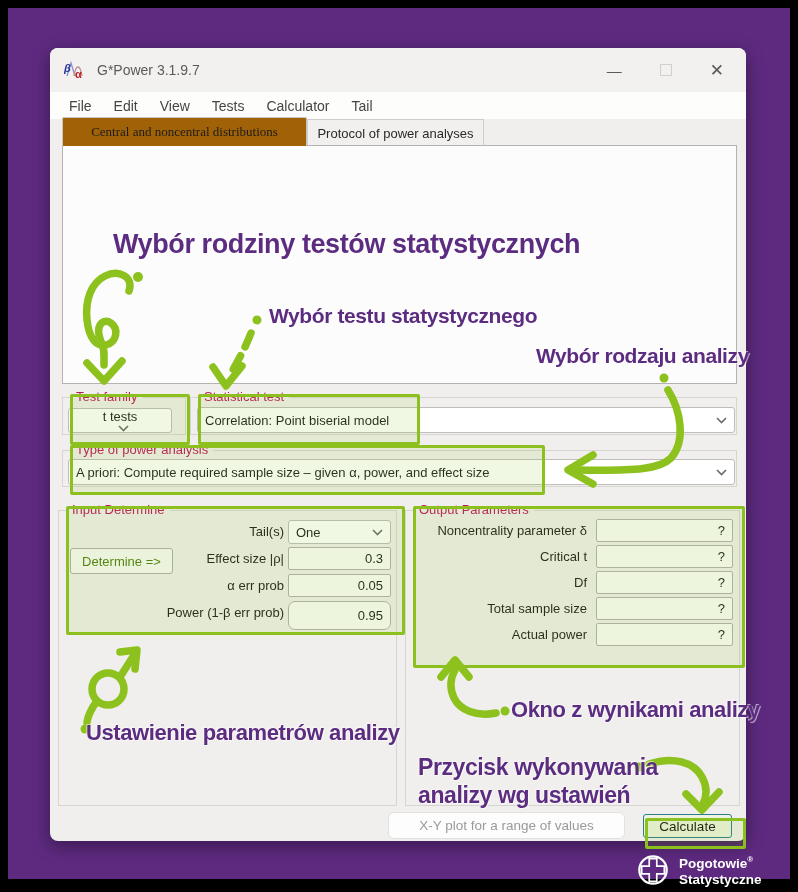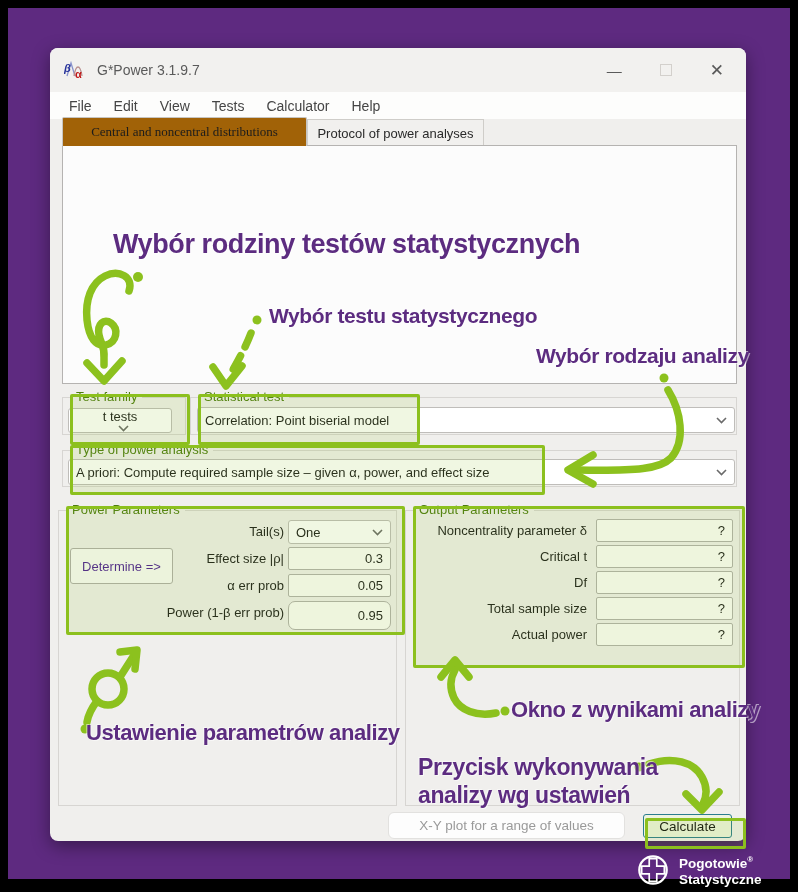--- a/index.html
+++ b/index.html
@@ -29,43 +29,43 @@
   .tab-active { left:12px; top:69px; width:245px; height:29px; background:#a16207;
                 border:1px solid #c7c5c2; border-bottom:none; border-radius:2px 2px 0 0; z-index:2;font-family:Liberation Serif, serif; }
   .tab-inactive { left:257px; top:71px; width:177px; height:27px; background:#f1f0ee;
                   border:1px solid #cfcdc9; border-bottom:none; color:#2a2a2a; }
 
   .plot-area { position:absolute; left:12px; top:97px; width:675px; height:239px;
                background:#fcfcfc; border:1px solid #b5b3b1; }
 
   
   .group { position:absolute; border:1px solid #d7d5d2; }
-  .legend { position:absolute; top:-9px; left:8px; background:#f0efed; padding:0 5px; font-size:13px; color:#4d7c0f; white-space:nowrap; }
+  .legend { position:absolute; top:-9px; left:8px; background:#f0efed; padding:0 5px; font-size:13px; color:#be185d; white-space:nowrap; }
   .g-tf { left:12px; top:349px; width:124px; height:38px; }
   .g-st { left:140px; top:349px; width:547px; height:38px; }
   .g-pa { left:12px; top:402px; width:675px; height:37px; }
   .p-in { left:8px; top:462px; width:339px; height:296px; }
   .p-out{ left:355px; top:462px; width:335px; height:296px; }
 
   .select { position:absolute; background:#fff; border:1px solid #bfbdba; border-radius:3px;
             display:flex; align-items:center; justify-content:space-between;
             padding:0 7px; font-size:13px; color:#1c1c1c; white-space:nowrap; overflow:hidden; }
   .sel-tf { left:18px; top:360px; width:104px; height:25px;flex-direction:column; }
   .sel-st { left:147px; top:359px; width:538px; height:26px; }
   .sel-pa { left:18px; top:411px; width:667px; height:26px; }
   .sel-tail { left:229px; top:9px; width:103px; height:24px; }
   .select svg { flex:none; margin-left:6px; }
 
   .row-label { position:absolute; font-size:13px; color:#1b1b1b; text-align:right; white-space:nowrap; }
   .field { position:absolute; background:#fdfdfa; border:1px solid #b3b1ae; border-radius:2px;
            font-family:"Liberation Sans",sans-serif; font-size:13px; color:#1b1b1b;
            text-align:right; padding:0 7px; }
-  .btn-determine { position:absolute; left:11px; top:37px; width:103px; height:36px;
+  .btn-determine { position:absolute; left:11px; top:37px; width:103px; height:26px;
                    background:#fbfbf9; border:1px solid #b0aeab; border-radius:3px;
-                   font-family:"Liberation Sans",sans-serif; font-size:13px; color:#4c1d95; }
+                   font-family:"Liberation Sans",sans-serif; font-size:13px; color:#4d7c0f; }
 
   .btn-xy { position:absolute; left:338px; top:764px; width:237px; height:27px;
             background:#fdfdfd; border:1px solid #e2e1df; border-radius:6px;
             font-family:"Liberation Sans",sans-serif; font-size:13.5px; color:#9a9a9a; }
   .btn-calc { position:absolute; left:593px; top:766px; width:89px; height:24px;
               background:#eef4e1; border:1.6px solid #2b7d8e; border-radius:3px;
               font-family:"Liberation Sans",sans-serif; font-size:13.5px; color:#111; }
 
   
   .hl { position:absolute; border:3px solid #8cc01e; background:rgba(141,192,30,.13);
@@ -117,21 +117,21 @@
         <span class="wb wb-close">✕</span>
       </span>
     </div>
 
     <div class="menubar">
       <span class="menu-item">File</span>
       <span class="menu-item">Edit</span>
       <span class="menu-item">View</span>
       <span class="menu-item">Tests</span>
       <span class="menu-item">Calculator</span>
-      <span class="menu-item">Help</span>
+      <span class="menu-item">Tail</span>
     </div>
 
     <div class="tab tab-active">Central and noncentral distributions</div>
     <div class="tab tab-inactive">Protocol of power analyses</div>
 
     <div class="plot-area"></div>
 
     <div class="group g-tf">
       <span class="legend">Test family</span>
     </div>
@@ -156,21 +156,21 @@
       <span class="legend">Type of power analysis</span>
     </div>
     <div class="select sel-pa">
       <span>A priori: Compute required sample size – given α, power, and effect size</span>
       <svg width="11" height="7" viewBox="0 0 11 7">
           <polyline points="1,1 5.5,5.5 10,1" fill="none" stroke="#6a6a6a" stroke-width="1.6"></polyline>
         </svg>
     </div>
 
     <div class="group p-in">
-      <span class="legend">Power Parameters</span>
+      <span class="legend">Input Determine</span>
 
       <span class="row-label" style="left:60px; width:165px; top:13px;">Tail(s)</span>
       <div class="select sel-tail">
         <span>One</span>
         <svg width="11" height="7" viewBox="0 0 11 7">
             <polyline points="1,1 5.5,5.5 10,1" fill="none" stroke="#6a6a6a" stroke-width="1.6"></polyline>
           </svg>
       </div>
 
       <button class="btn-determine">Determine =&gt;</button>

